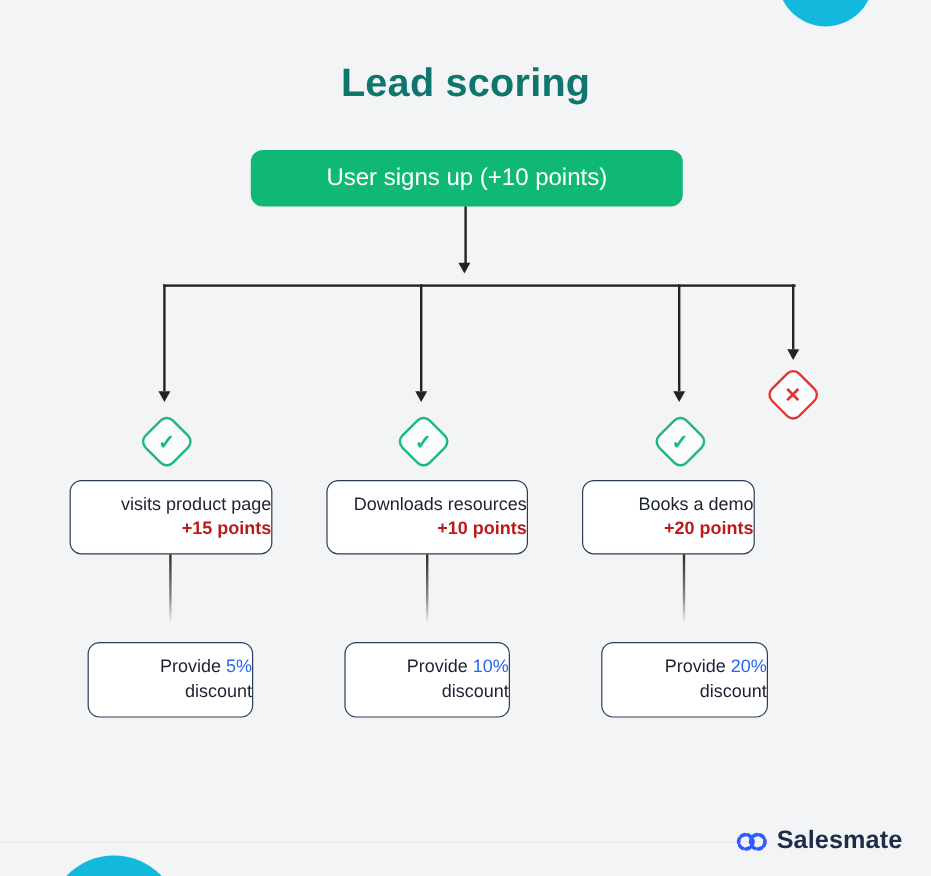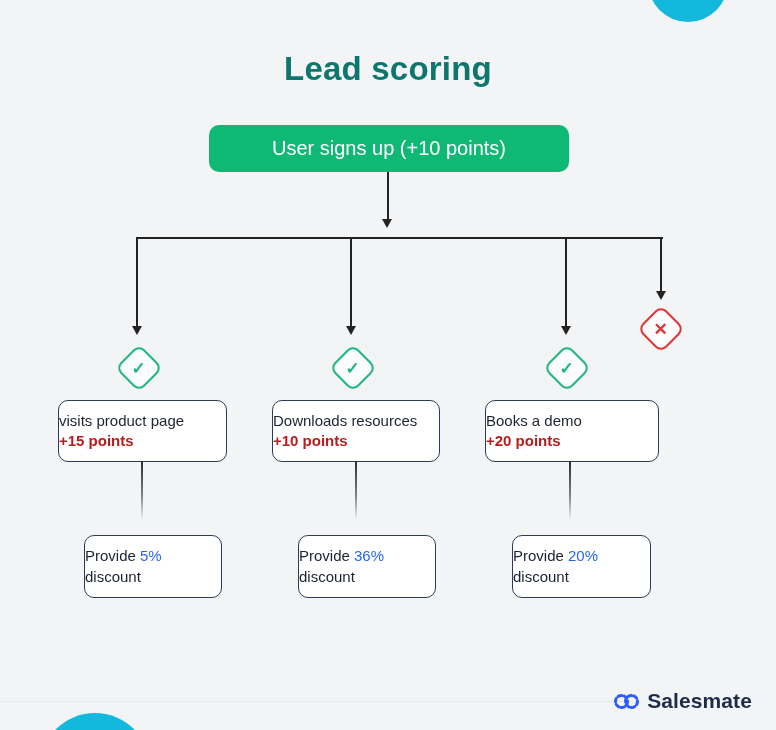--- a/index.html
+++ b/index.html
@@ -70,27 +70,27 @@
   }
   .diamond.ok .glyph   { color: #1eb87d; }
   .diamond.fail .glyph { color: #e03535; }
 
   
   .node {
     position: absolute; height: 62px;
     background: #ffffff;
     border: 1.5px solid #2d3c55; border-radius: 10px;
     display: flex; flex-direction: column;
-    align-items: flex-start; justify-content: center;
+    align-items: flex-end; justify-content: center;
     font-size: 15px; color: #1c2230; line-height: 1.35;
   }
   .node .action { font-weight: 500; }
   .node .points { color: #b91c1c; font-weight: 700; }
 
-  .node.reward { height: 63px; margin-left: 11px; }
+  .node.reward { height: 63px; }
   .node.reward .line1 { font-weight: 500; }
   .node.reward .val { color: #2667ef; }
 
   
   .divider {
     position: absolute; left: 0; top: 701px;
     width: 642px; height: 1px; background: #e7e9f0;
   }
   .brand {
     position: absolute; right: 24px; top: 689px;
@@ -143,35 +143,35 @@
   </div>
 
   <div class="node" style="left:58px; top:400px; width:169px;">
     <span class="action">visits product page</span>
     <span class="points">+15 points</span>
   </div>
   <div class="node" style="left:272px; top:400px; width:168px;">
     <span class="action">Downloads resources</span>
     <span class="points">+10 points</span>
   </div>
-  <div class="node" style="left:485px; top:400px; width:174px;">
+  <div class="node" style="left:485px; top:400px; width:144px;">
     <span class="action">Books a demo</span>
     <span class="points">+20 points</span>
   </div>
 
   <div class="fadeline" style="left:141px; top:462px; height:58px;"></div>
   <div class="fadeline" style="left:355px; top:462px; height:58px;"></div>
   <div class="fadeline" style="left:569px; top:462px; height:58px;"></div>
 
   <div class="node reward" style="left:73px; top:535px; width:138px;">
     <span class="line1"><span>Provide</span>&nbsp;<span class="val">5%</span></span>
     <span class="line1">discount</span>
   </div>
   <div class="node reward" style="left:287px; top:535px; width:138px;">
-    <span class="line1"><span>Provide</span>&nbsp;<span class="val">36%</span></span>
+    <span class="line1"><span>Provide</span>&nbsp;<span class="val">10%</span></span>
     <span class="line1">discount</span>
   </div>
   <div class="node reward" style="left:501px; top:535px; width:139px;">
     <span class="line1"><span>Provide</span>&nbsp;<span class="val">20%</span></span>
     <span class="line1">discount</span>
   </div>
 
   <div class="divider"></div>
   <div class="brand">
     <svg width="27" height="17" viewBox="0 0 27 17">

